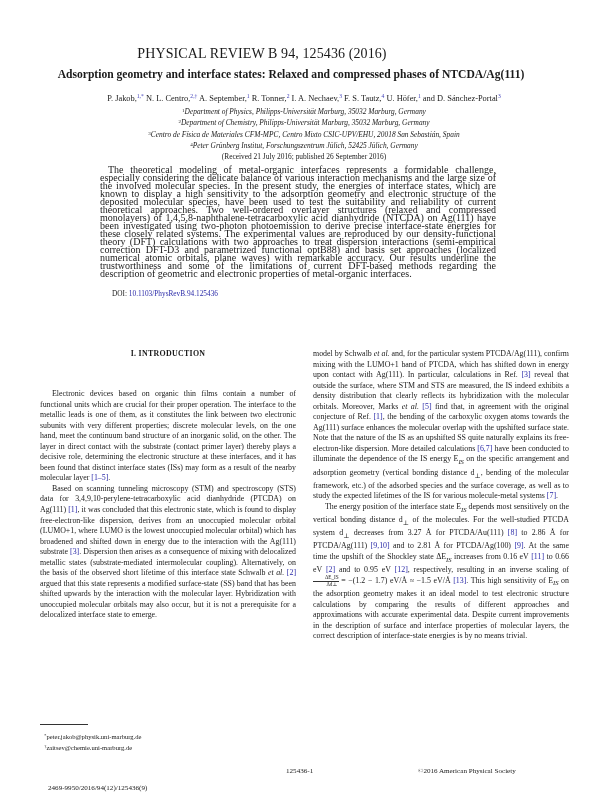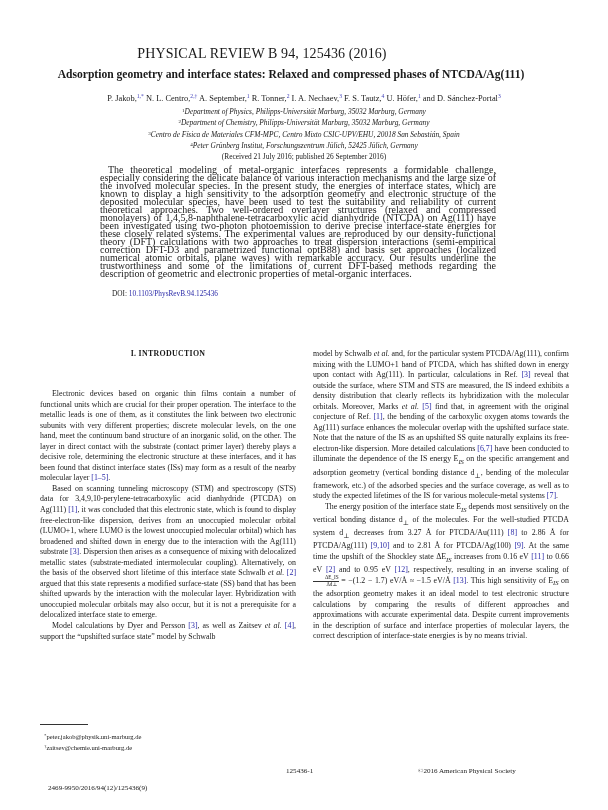--- a/index.html
+++ b/index.html
@@ -69,21 +69,20 @@
 <div class="abs doi">
   <span>DOI:</span>
   <span class="link">10.1103/PhysRevB.94.125436</span>
 </div>
 
 <div class="abs section-heading center">I. INTRODUCTION</div>
 
 <div class="abs col col-left">
   <p><span>Electronic devices based on organic thin films contain a number of functional units which are crucial for their proper operation. The interface to the metallic leads is one of them, as it constitutes the link between two electronic subunits with very different properties; discrete molecular levels, on the one hand, meet the continuum band structure of an inorganic solid, on the other. The layer in direct contact with the substrate (contact primer layer) thereby plays a decisive role, determining the electronic structure at these interfaces, and it has been found that distinct interface states (ISs) may form as a result of the nearby molecular layer </span><span class="ref">[1–5]</span>.</p>
   <p><span>Based on scanning tunneling microscopy (STM) and spectroscopy (STS) data for 3,4,9,10-perylene-tetracarboxylic acid dianhydride (PTCDA) on Ag(111) </span><span class="ref">[1]</span><span>, it was concluded that this electronic state, which is found to display free-electron-like dispersion, derives from an unoccupied molecular orbital (LUMO+1, where LUMO is the lowest unoccupied molecular orbital) which has broadened and shifted down in energy due to the interaction with the Ag(111) substrate </span><span class="ref">[3]</span><span>. Dispersion then arises as a consequence of mixing with delocalized metallic states (substrate-mediated intermolecular coupling). Alternatively, on the basis of the observed short lifetime of this interface state Schwalb </span><i>et al.</i> <span class="ref">[2]</span><span> argued that this state represents a modified surface-state (SS) band that has been shifted upwards by the interaction with the molecular layer. Hybridization with unoccupied molecular orbitals may also occur, but it is not a prerequisite for a delocalized interface state to emerge.</span></p>
-  <p><span>Model calculations by Dyer and Persson </span><span class="ref">[3]</span><span>, as well as Zaitsev </span><i>et al.</i> <span class="ref">[4]</span><span>, support the “upshifted surface state” model by Schwalb </span></p>
 </div>
 
 <div class="abs fn-rule"></div>
 <div class="abs footnotes">
   <div><sup>*</sup><span>peter.jakob@physik.uni-marburg.de</span></div>
   <div><sup>†</sup><span>zaitsev@chemie.uni-marburg.de</span></div>
 </div>
 
 <div class="abs col col-right">
   <p style="text-indent:0"><span></span><span></span><span>model by Schwalb </span><i>et al.</i><span> and, for the particular system PTCDA/Ag(111), confirm mixing with the LUMO+1 band of PTCDA, which has shifted down in energy upon contact with Ag(111). In particular, calculations in Ref. </span><span class="ref">[3]</span><span> reveal that outside the surface, where STM and STS are measured, the IS indeed exhibits a density distribution that clearly reflects its hybridization with the molecular orbitals. Moreover, Marks </span><i>et al.</i> <span class="ref">[5]</span><span> find that, in agreement with the original conjecture of Ref. </span><span class="ref">[1]</span><span>, the bending of the carboxylic oxygen atoms towards the Ag(111) surface enhances the molecular overlap with the upshifted surface state. Note that the nature of the IS as an upshifted SS quite naturally explains its free-electron-like dispersion. More detailed calculations </span><span class="ref">[6,7]</span><span> have been conducted to illuminate the dependence of the IS energy E</span><sub><i>IS</i></sub><span> on the specific arrangement and adsorption geometry (vertical bonding distance d</span><sub>⊥</sub><span>, bending of the molecular framework, etc.) of the adsorbed species and the surface coverage, as well as to study the expected lifetimes of the IS for various molecule-metal systems </span><span class="ref">[7]</span>.</p>

